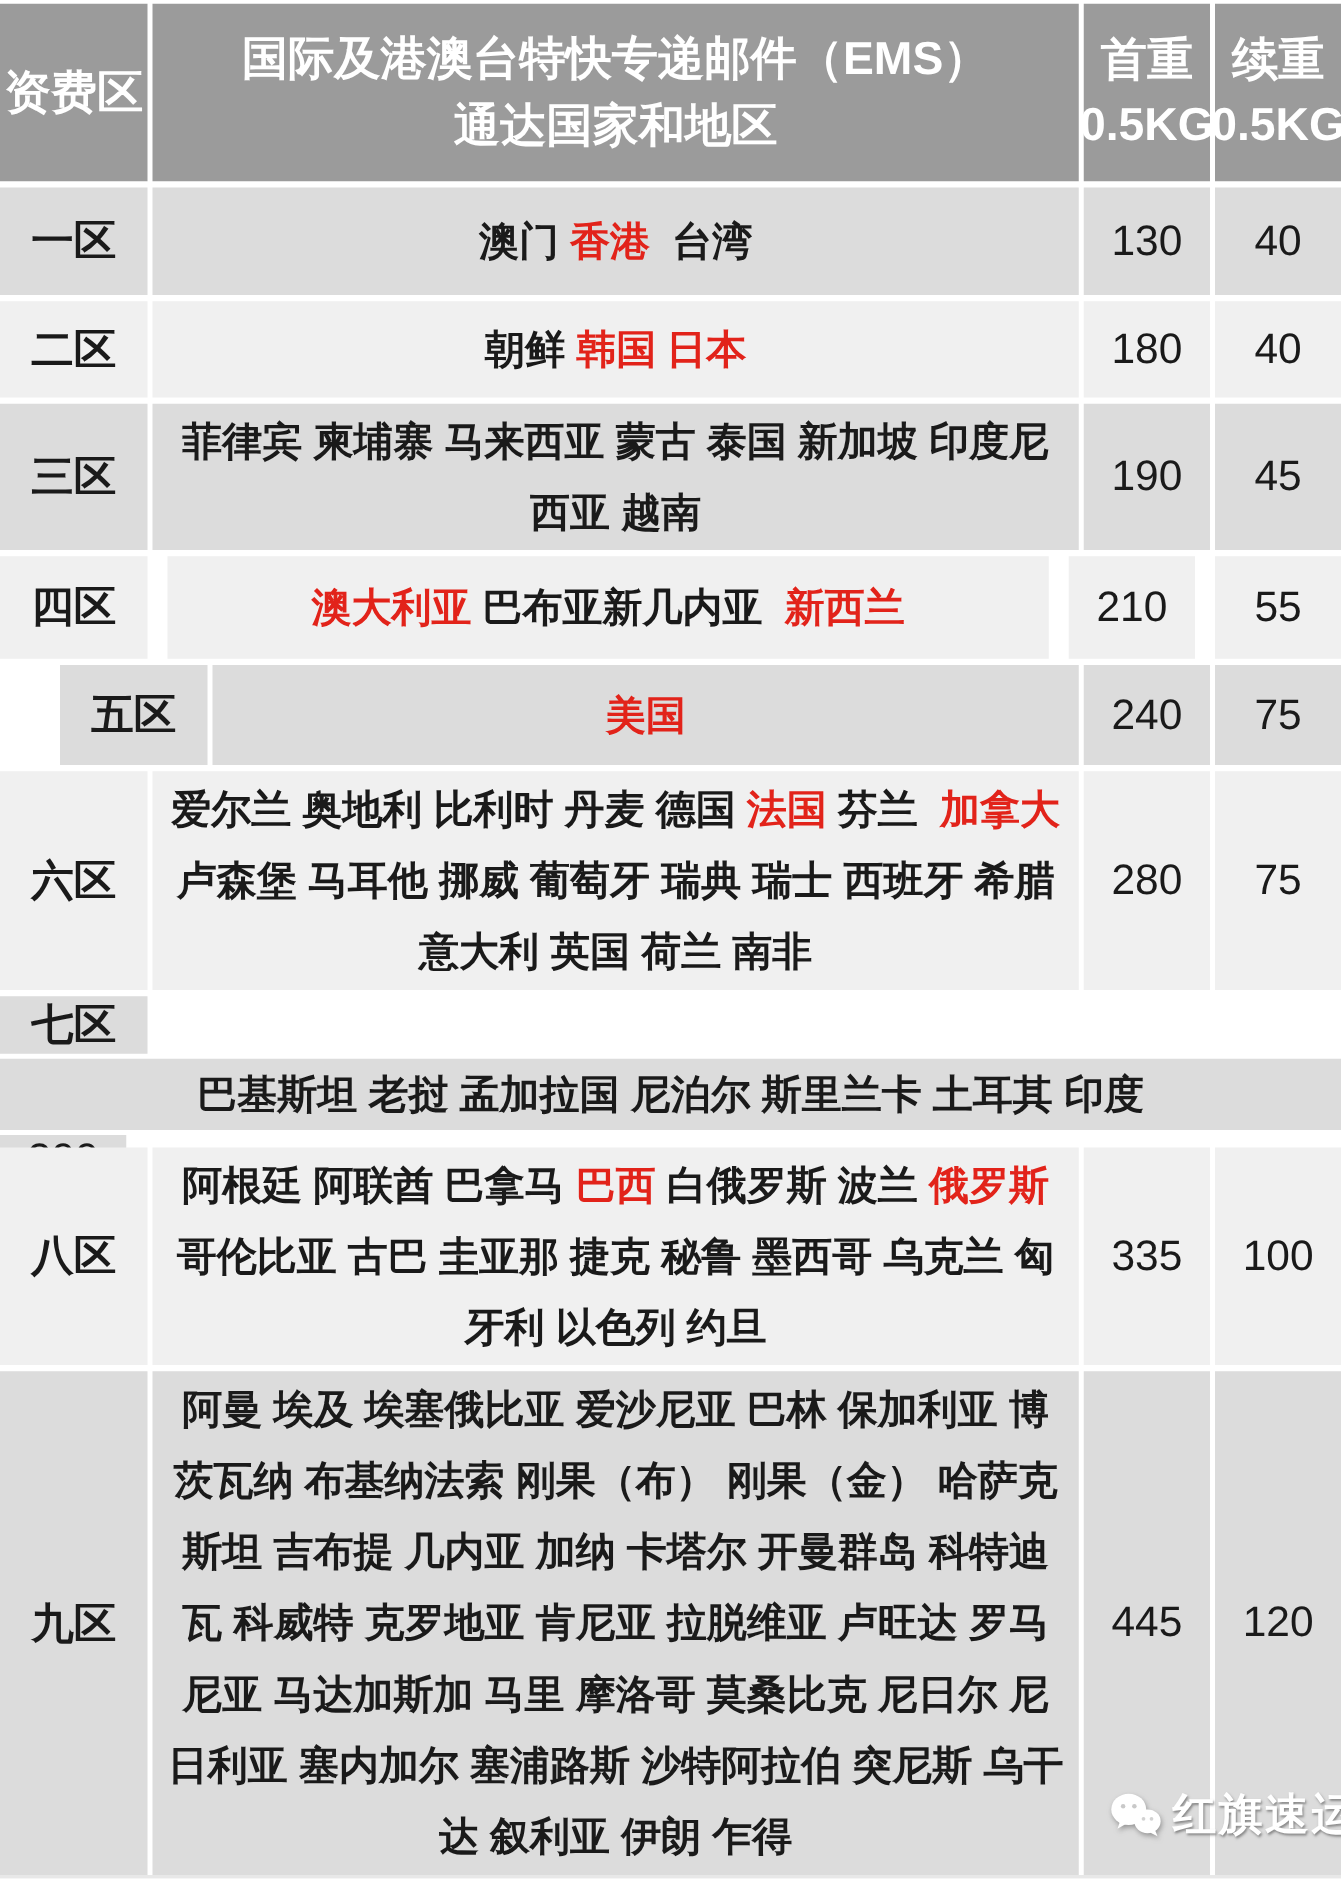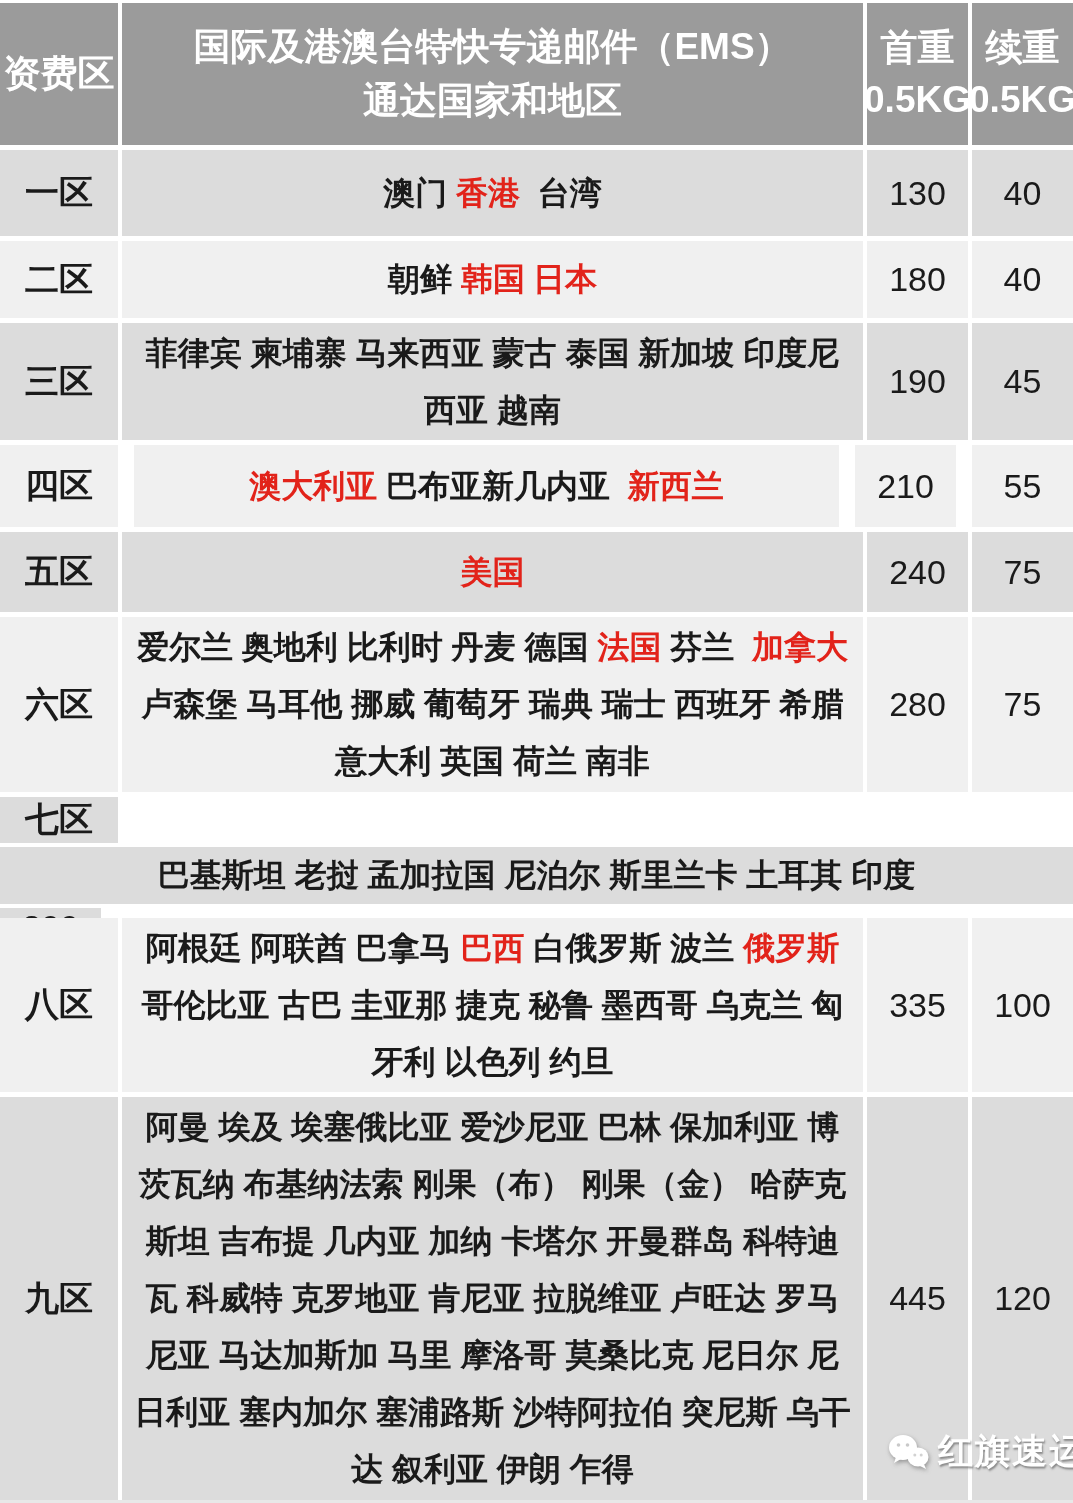--- a/index.html
+++ b/index.html
@@ -168,21 +168,21 @@
     <div class="cell dest-col">
       <div class="dest-text"><span class="red">澳大利亚</span><span> 巴布亚新几内亚  </span><span class="red">新西兰</span></div>
     </div>
     <div class="cell num-col">
       <span class="num-value">210</span>
     </div>
     <div class="cell num-col">
       <span class="num-value">55</span>
     </div>
   </div>
-      <div class="row body-row shade-dark" style="height: 80px;">
+      <div class="row body-row shade-dark" style="height: 80px; margin-left: 48px;">
     <div class="cell zone-col">
       <span class="zone-label">五区</span>
     </div>
     <div class="cell dest-col">
       <div class="dest-text"><span class="red">美国</span></div>
     </div>
     <div class="cell num-col">
       <span class="num-value">240</span>
     </div>
     <div class="cell num-col">

